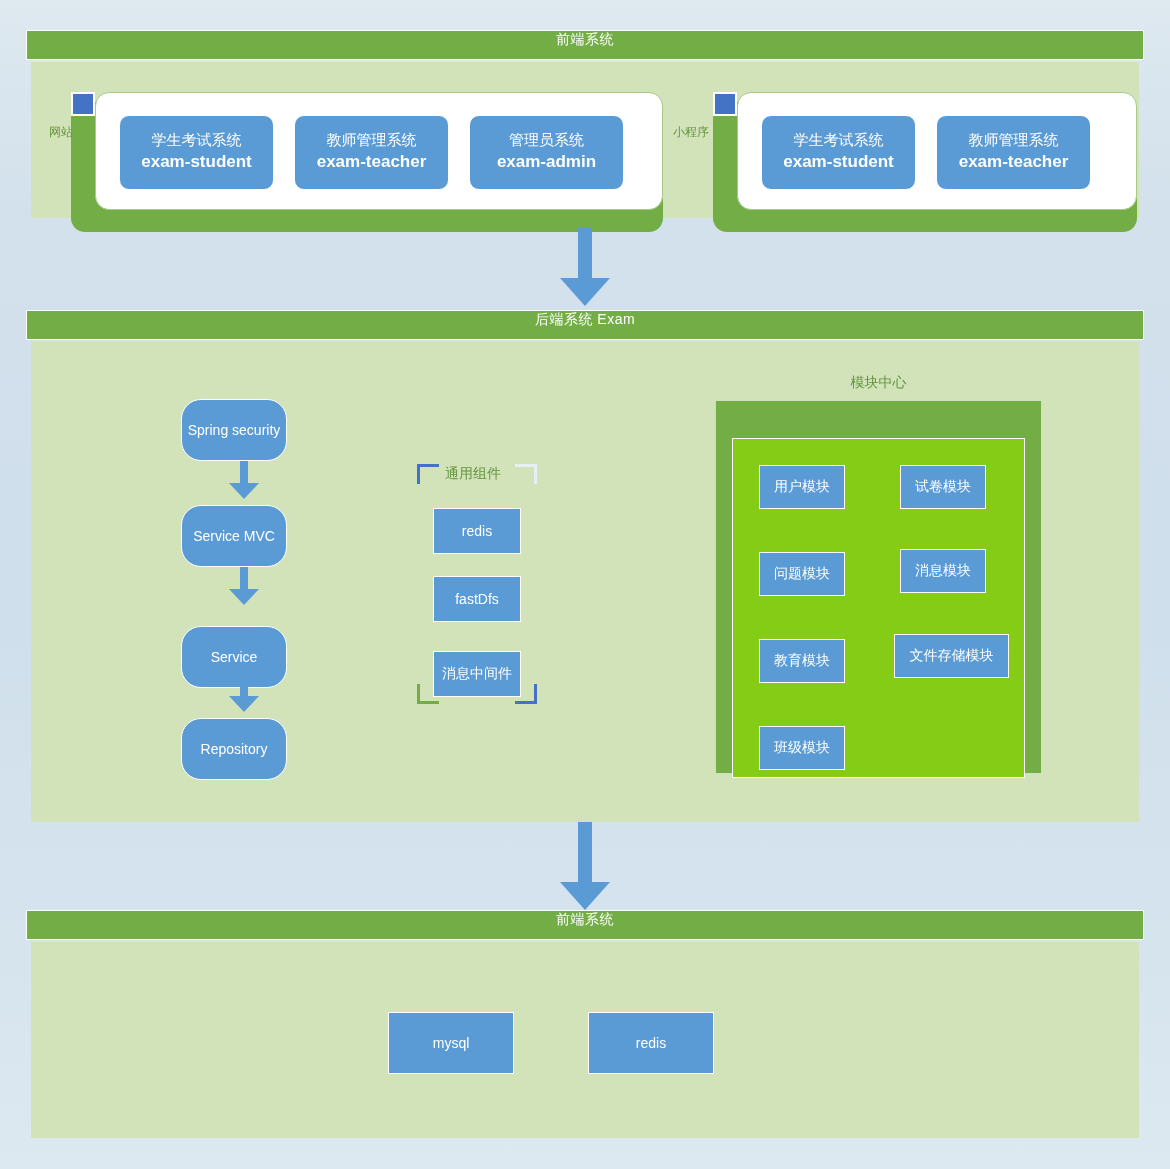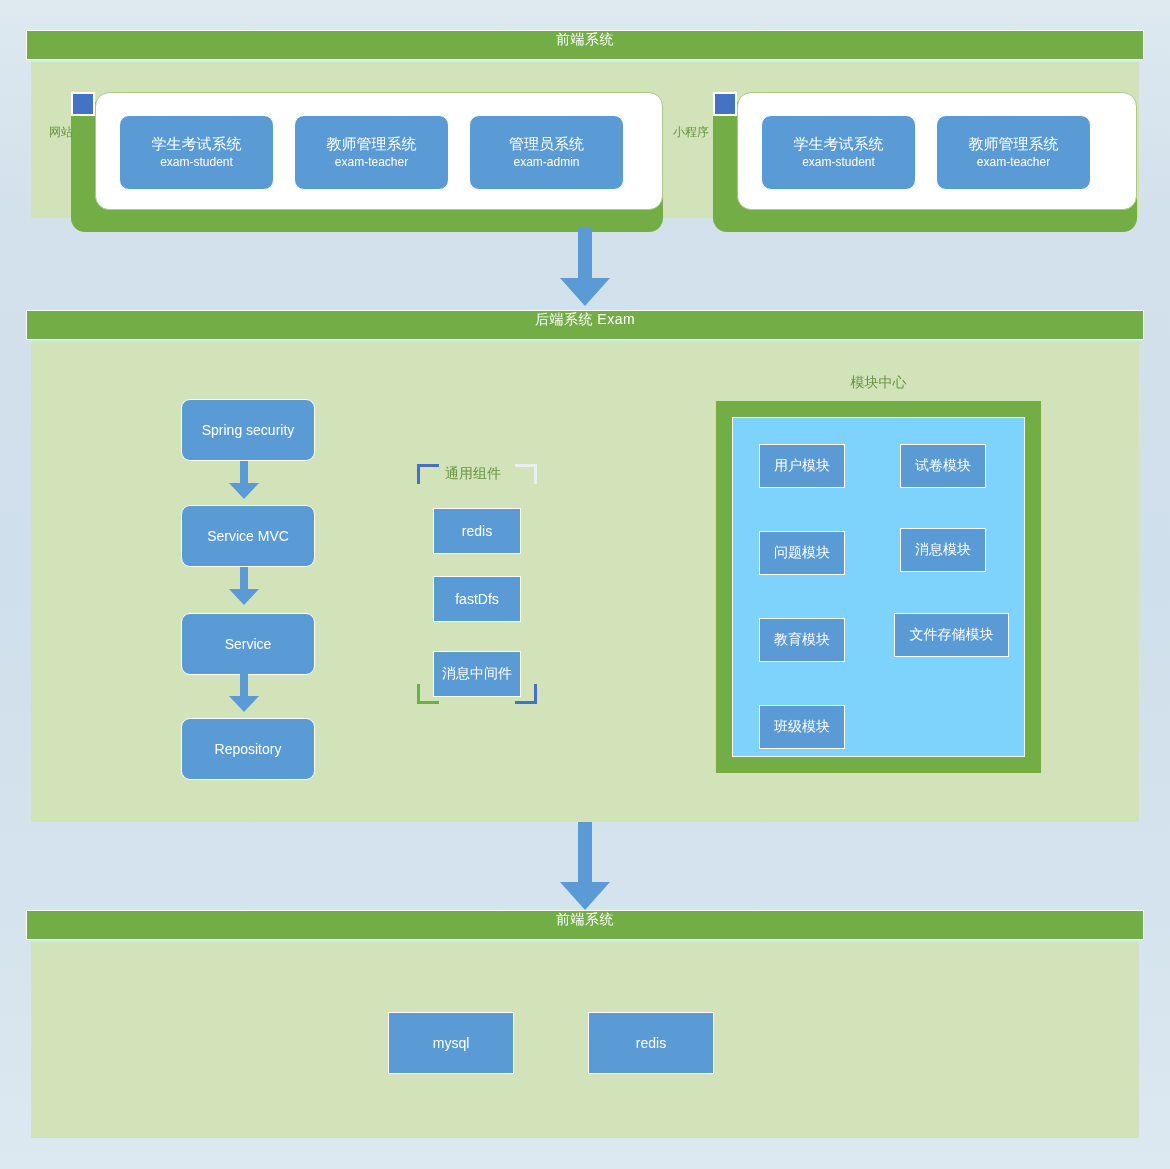--- a/index.html
+++ b/index.html
@@ -115,21 +115,21 @@
     display: flex;
     flex-direction: column;
     align-items: center;
     justify-content: center;
     box-sizing: border-box;
     width: 155px;
     height: 75px;
     line-height: 1.35;
   }
   .app-card .cn { font-size: 15px; }
-  .app-card .en { font-size: 12px; }
+  .app-card .en { font-size: 17px; font-weight: bold; }
 
   
   .arrow-big {
     position: absolute;
     width: 50px;
   }
   .arrow-big .shaft {
     position: absolute;
     left: 18px;
     top: 0;
@@ -141,25 +141,25 @@
     left: 0;
     width: 0; height: 0;
     border-left: 25px solid transparent;
     border-right: 25px solid transparent;
     border-top: 28px solid #5b9bd5;
   }
 
   
   .stack-box {
     position: absolute;
-    width: 134px;
+    width: 106px;
     height: 62px;
     background: #5b9bd5;
     border: 1px solid #ffffff;
-    border-radius: 9px;
+    border-radius: 20px;
     box-sizing: border-box;
     color: #ffffff;
     font-size: 14px;
     display: flex;
     align-items: center;
     justify-content: center;
   }
   .stack-arrow {
     position: absolute;
     width: 30px;
@@ -230,24 +230,25 @@
     width: 100%;
     height: calc(100% - 26px);
     background: #72ad46;
     border: 1px solid #cfe0bb;
     box-sizing: border-box;
     padding: 16px;
   }
   .modcenter-inner {
     width: 100%;
     height: 100%;
-    background: #7dd3fc;
+    background: #84cc16;
     border: 1px solid #ffffff;
     box-sizing: border-box;
     position: relative;
+    margin-top: 21px;
   }
   .mod-box {
     position: absolute;
     background: #5b9bd5;
     border: 1px solid #ffffff;
     box-sizing: border-box;
     color: #ffffff;
     font-size: 14px;
     display: flex;
     align-items: center;
@@ -341,21 +342,21 @@
           <div class="shaft" style="height:24px;"></div>
           <div class="head" style="top:22px;"></div>
         </div>
         <div class="stack-box" style="left:0px; top:113px;">
           <span>Service MVC</span>
         </div>
         <div class="stack-arrow" style="left:48px; top:175px; height:38px;">
           <div class="shaft" style="height:24px;"></div>
           <div class="head" style="top:22px;"></div>
         </div>
-        <div class="stack-box" style="left:0px; top:221px;">
+        <div class="stack-box" style="left:0px; top:234px;">
           <span>Service</span>
         </div>
         <div class="stack-arrow" style="left:48px; top:282px; height:38px;">
           <div class="shaft" style="height:24px;"></div>
           <div class="head" style="top:22px;"></div>
         </div>
         <div class="stack-box" style="left:0px; top:326px;">
           <span>Repository</span>
         </div>
       </div>

